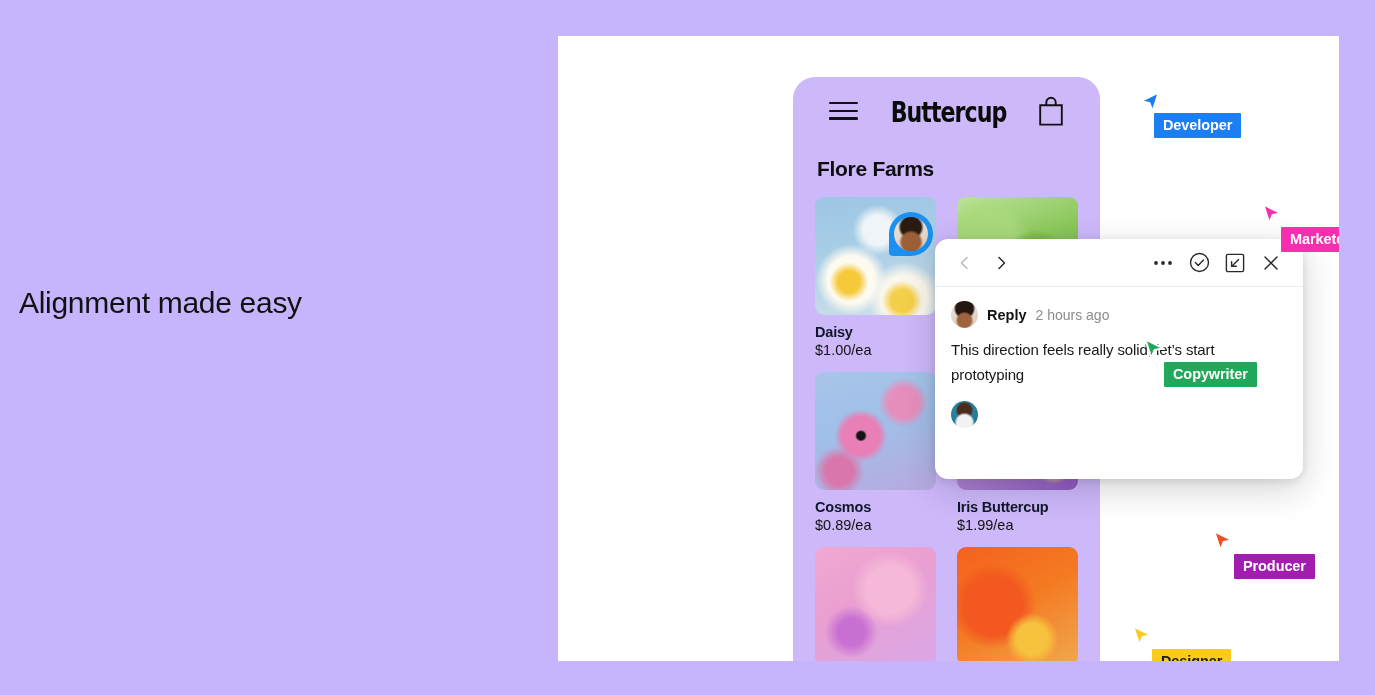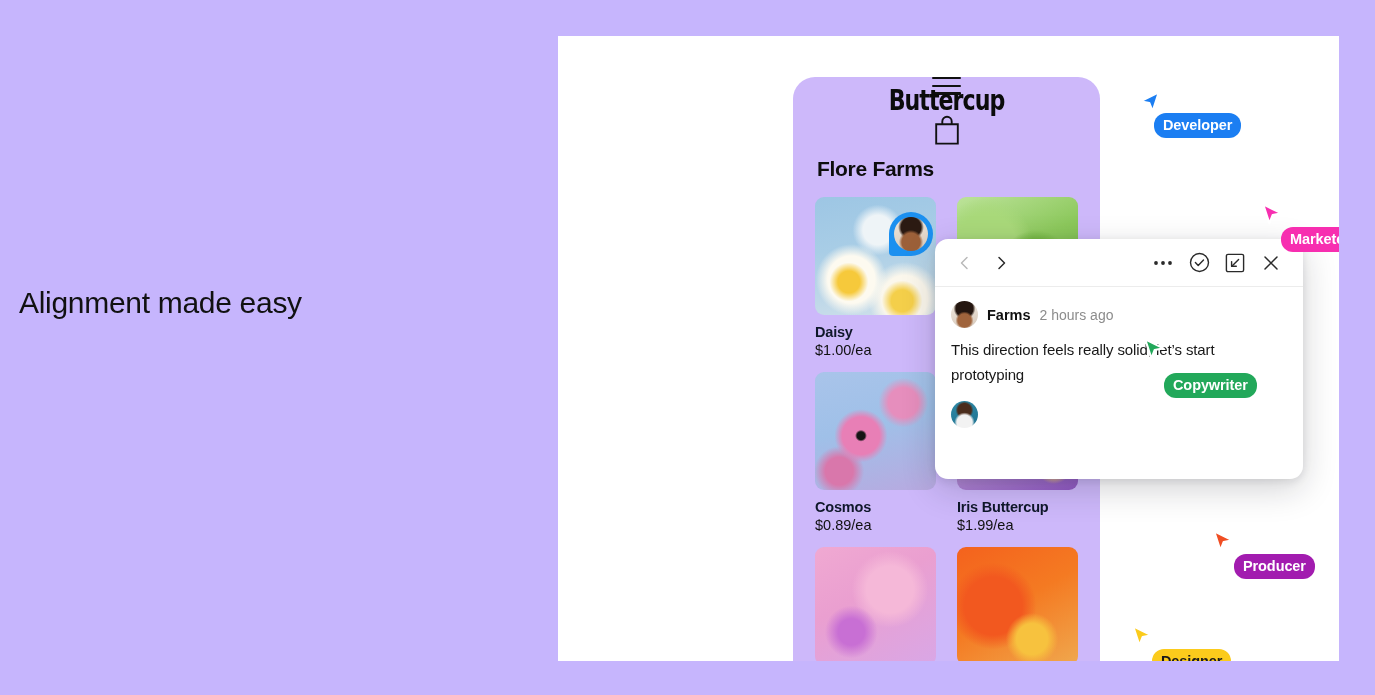--- a/index.html
+++ b/index.html
@@ -31,21 +31,21 @@
   
   .phone {
     position: absolute; left: 235px; top: 41px;
     width: 307px; height: 605px;
     background: #cdb8fa;
     border-radius: 22px 22px 0 0;
     overflow: hidden;
   }
   .phone-header {
     height: 68px; display: flex; align-items: center;
-    justify-content: space-between; padding: 0 36px; flex-direction: column;
+    justify-content: space-between; padding: 0 36px;
   }
   .burger { width: 29px; height: 18px; position: relative; }
   .burger span {
     position: absolute; left: 0; width: 29px; height: 2.4px;
     background: #111; border-radius: 1px;
   }
   .burger span:nth-child(1) { top: 0; }
   .burger span:nth-child(2) { top: 7.6px; }
   .burger span:nth-child(3) { top: 15.2px; }
   .brand {
@@ -192,21 +192,21 @@
     width: 27px; height: 27px; border-radius: 50%; background: #dcdcdc;
     display: flex; align-items: center; justify-content: center;
   }
 
   
   .cursor { position: absolute; }
   .cur-arrow { position: absolute; left: 0; top: 0; }
   .cur-label {
     position: absolute; white-space: nowrap;
     font-size: 14.5px; font-weight: 700; color: #fff;
-    padding: 4px 9px 5px 9px; border-radius: 12px;
+    padding: 4px 9px 5px 9px; border-radius: 1px;
     letter-spacing: -0.1px;
   }
 </style>
 </head>
 <body>
 
 <div class="copy">
   <h1>Alignment made easy</h1>
 </div>
 
@@ -308,21 +308,21 @@
       <div class="bar-ic">
         <svg width="18" height="18" viewBox="0 0 18 18" fill="none" stroke="#2a2a2a" stroke-width="1.5" stroke-linecap="round">
             <path d="M3 3l12 12M15 3L3 15"></path>
           </svg>
       </div>
     </div>
 
     <div class="popup-body">
       <div class="who">
         <div class="who-av"></div>
-        <div class="who-name">Farms</div>
+        <div class="who-name">Reply</div>
         <div class="who-time">2 hours ago</div>
       </div>
       <div class="msg">This direction feels really solid, let’s start prototyping</div>
     </div>
 
     <div class="reply-row">
       <div class="reply-av"></div>
     </div>
   </div>
 
@@ -337,21 +337,21 @@
       <div class="cursor" style="left: 702px; top: 166px;">
         <svg width="26" height="27" viewBox="0 0 26 27" class="cur-arrow">
           <path d="M3.2 2.4 L21.4 11.4 L12.6 13.0 L9.4 21.4 Z" fill="#f72eb0" stroke="#ffffff" stroke-width="2.1" stroke-linejoin="round"></path>
         </svg>
         <div class="cur-label" style="background: rgb(247, 46, 176); color: rgb(255, 255, 255); left: 21px; top: 25px;">Marketer</div>
       </div>
       <div class="cursor" style="left: 584px; top: 301px;">
         <svg width="26" height="27" viewBox="0 0 26 27" class="cur-arrow">
           <path d="M3.2 2.4 L21.4 11.4 L12.6 13.0 L9.4 21.4 Z" fill="#22a85a" stroke="#ffffff" stroke-width="2.1" stroke-linejoin="round"></path>
         </svg>
-        <div class="cur-label" style="background: rgb(34, 168, 90); color: rgb(255, 255, 255); left: 22px; top: 25px; margin-top: 11px;">Copywriter</div>
+        <div class="cur-label" style="background: rgb(34, 168, 90); color: rgb(255, 255, 255); left: 22px; top: 25px;">Copywriter</div>
       </div>
       <div class="cursor" style="left: 653px; top: 493px;">
         <svg width="26" height="27" viewBox="0 0 26 27" class="cur-arrow">
           <path d="M3.2 2.4 L21.4 11.4 L12.6 13.0 L9.4 21.4 Z" fill="#f04e23" stroke="#ffffff" stroke-width="2.1" stroke-linejoin="round"></path>
         </svg>
         <div class="cur-label" style="background: #a21caf; color: rgb(255, 255, 255); left: 23px; top: 25px;">Producer</div>
       </div>
       <div class="cursor" style="left: 1156px; top: 531px;"></div>
       <div class="cursor" style="left: 572px; top: 588px;">
         <svg width="26" height="27" viewBox="0 0 26 27" class="cur-arrow">

